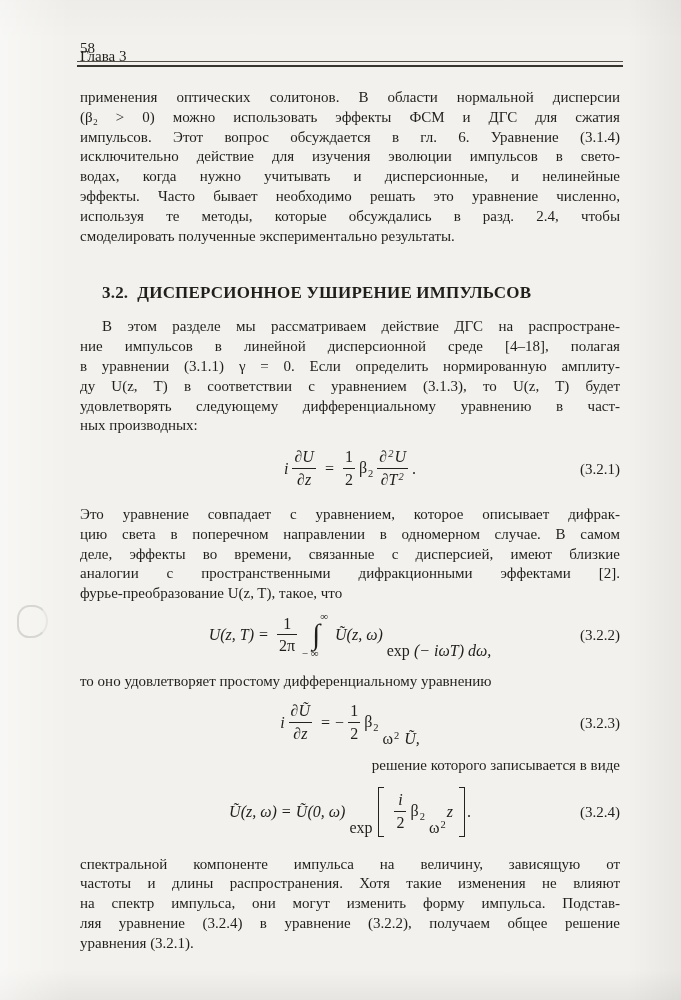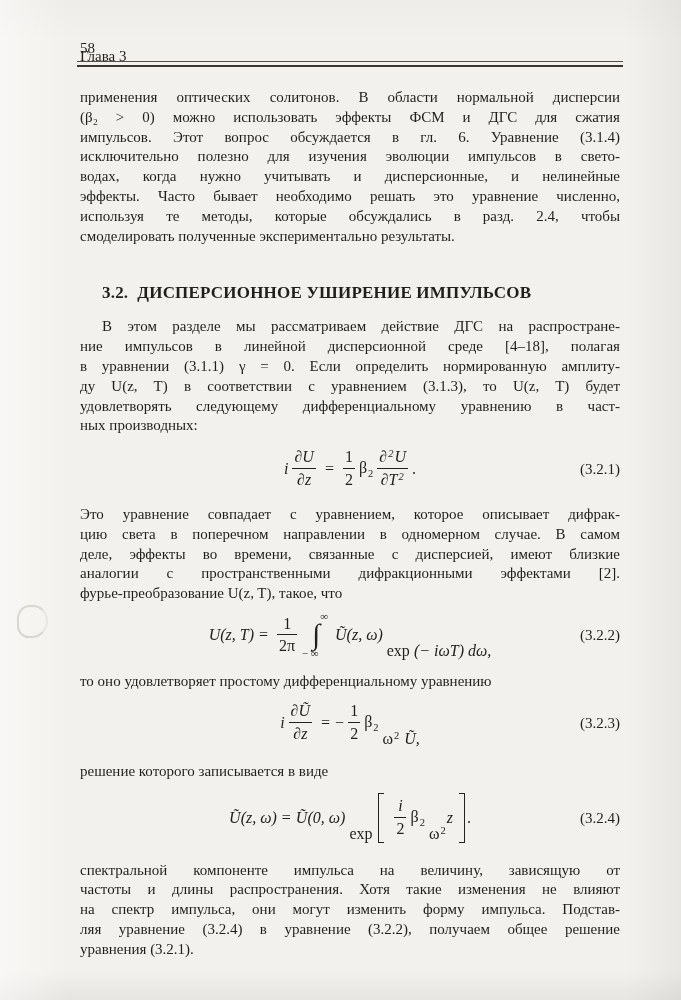--- a/index.html
+++ b/index.html
@@ -39,21 +39,21 @@
   .p1 { margin-top:21px; }
   .p3 { margin-top:16px; }
   .p4 { margin-top:15px; }
 
   .section-heading { margin:37px 0 0 22px; font-size:17px; font-weight:bold; letter-spacing:.2px; }
   .section-number { margin-right:9px; }
   .p2 { margin-top:14px; }
 
   .connector { font-size:15px; line-height:19.8px; }
   .c1 { margin-top:12px; }
-  .c2 { margin-top:14px; }
+  .c2 { margin-top:8px;text-align:right; }
 
   .eq-row { position:relative; display:flex; justify-content:center; align-items:center; font-size:16px; }
   .eq1 { margin-top:12px; }
   .eq2 { margin-top:6px; }
   .eq3 { margin-top:6px; }
   .eq4 { margin-top:8px; }
   .eq-label { position:absolute; right:0; top:50%; transform:translateY(-50%); font-size:15px; font-style:normal; }
   .mi { font-style:italic; }
   .op { margin:0 5px; }
   .tok { margin-left:4px;margin-top:32px; }
@@ -83,21 +83,21 @@
     <div class="page-header">
       <span class="page-number">58</span>
       <span class="chapter-title">Глава 3</span>
     </div>
     <div class="header-rule"></div>
 
     <div class="para p1">
         <div class="tline">применения оптических солитонов. В области нормальной дисперсии</div>
         <div class="tline">(β₂ &gt; 0) можно использовать эффекты ФСМ и ДГС для сжатия</div>
         <div class="tline">импульсов. Этот вопрос обсуждается в гл. 6. Уравнение (3.1.4)</div>
-        <div class="tline">исключительно полезно для изучения эволюции импульсов в свето-</div>
+        <div class="tline">исключительно действие для изучения эволюции импульсов в свето-</div>
         <div class="tline">водах, когда нужно учитывать и дисперсионные, и нелинейные</div>
         <div class="tline">эффекты. Часто бывает необходимо решать это уравнение численно,</div>
         <div class="tline">используя те методы, которые обсуждались в разд. 2.4, чтобы</div>
         <div class="tline tline-last">смоделировать полученные экспериментально результаты.</div>
       </div>
 
     <div class="section-heading">
       <span class="section-number">3.2.</span><span>ДИСПЕРСИОННОЕ УШИРЕНИЕ ИМПУЛЬСОВ</span>
     </div>
 

